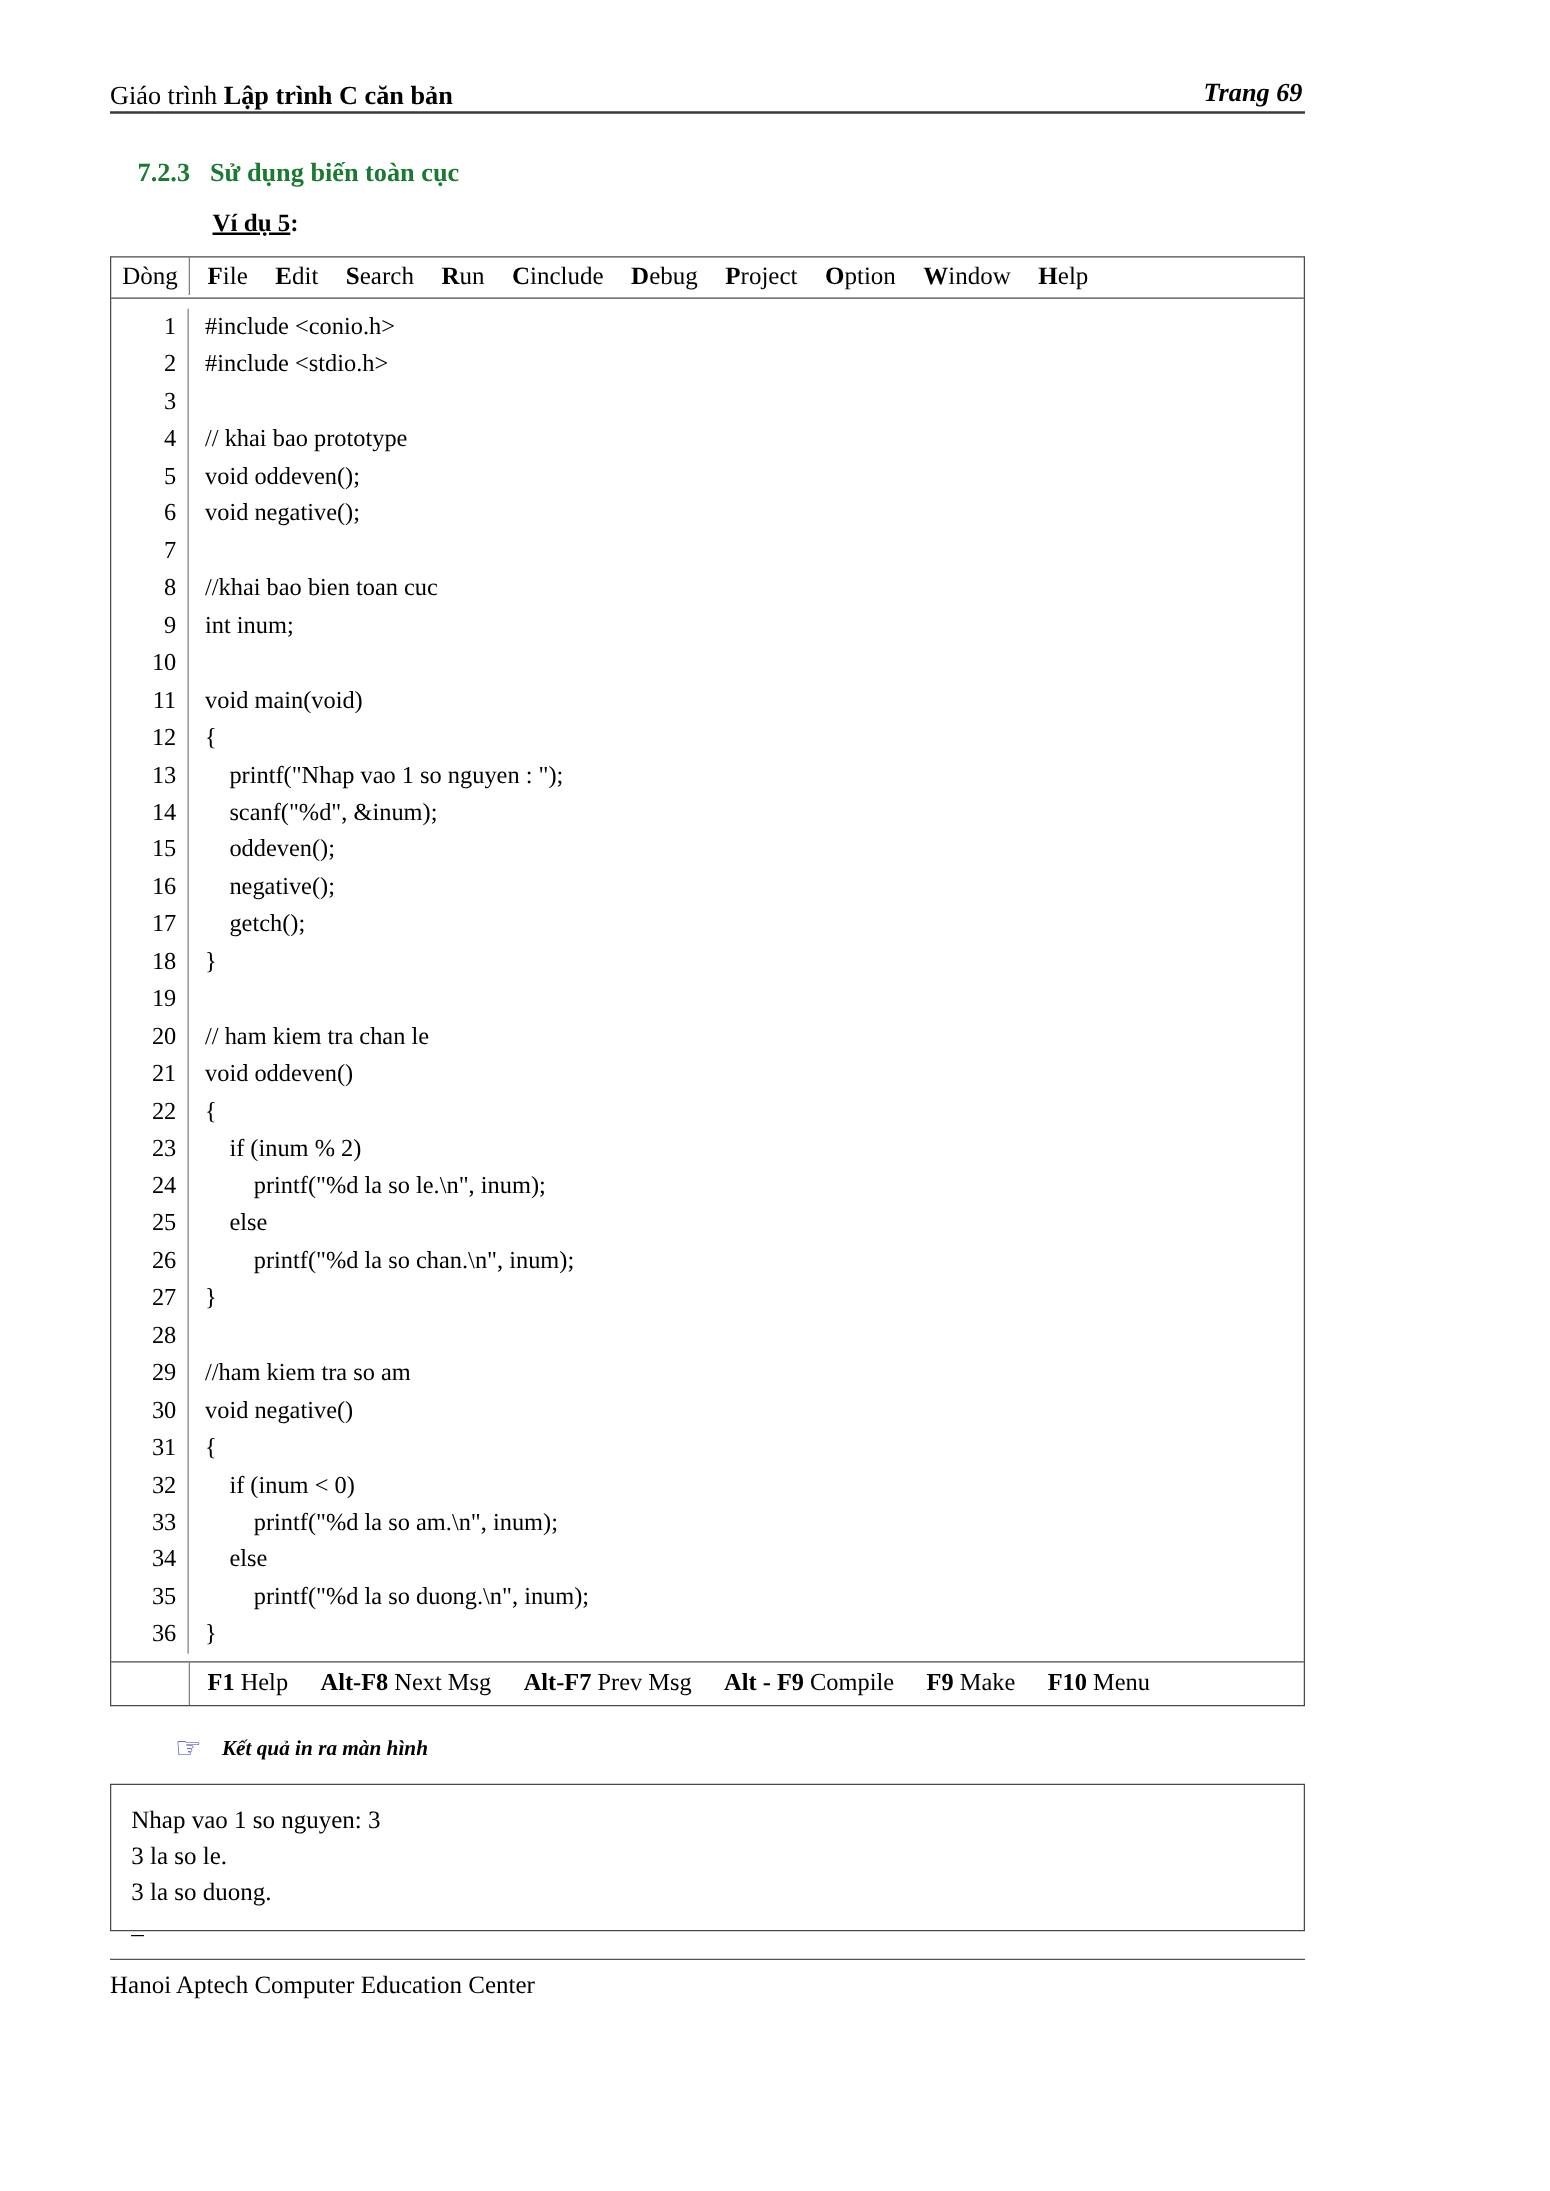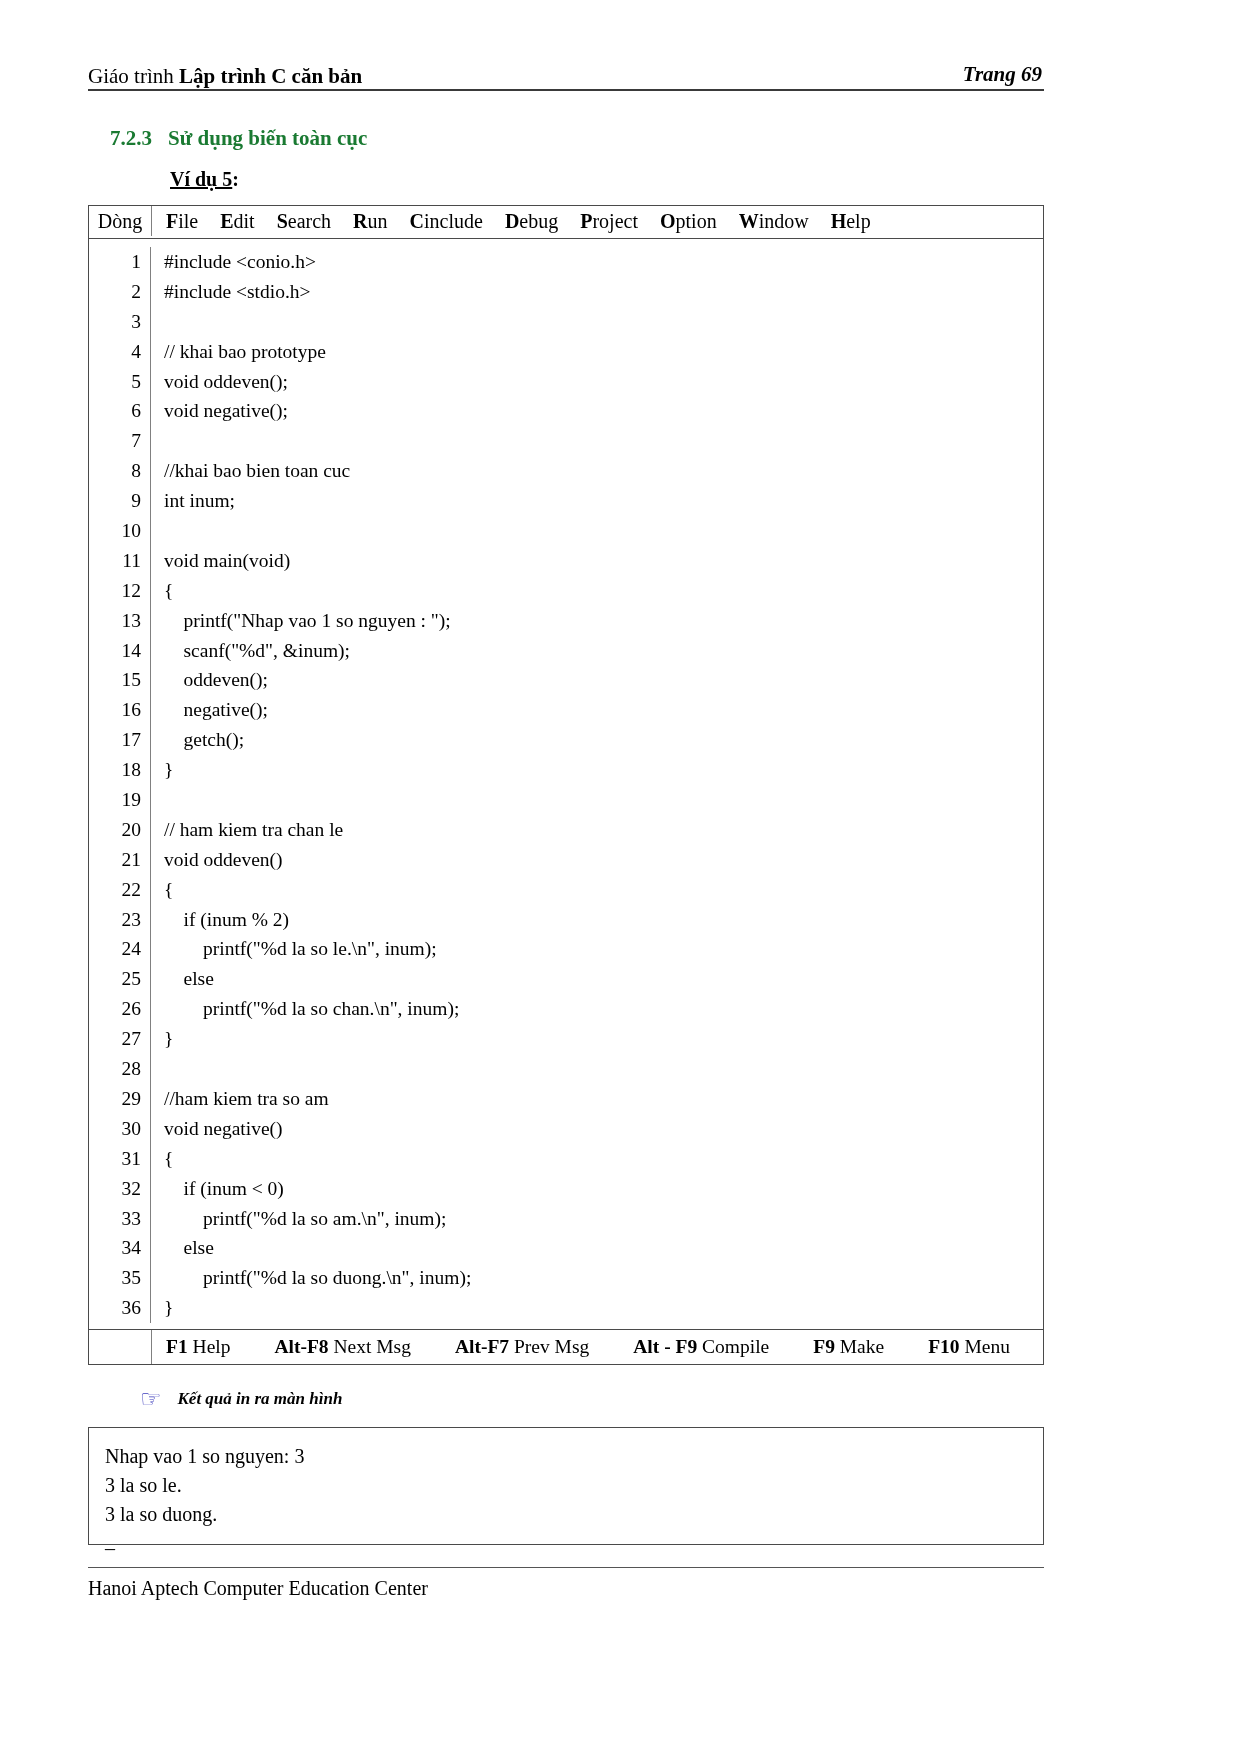--- a/index.html
+++ b/index.html
@@ -142,21 +142,21 @@
   .statusbar .sb-gutter {
     width: 62px;
     flex: 0 0 auto;
     border-right: 1.5px solid #808080;
     height: 34px;
   }
   .statusbar .sb-items {
     display: flex;
     align-items: center;
     padding-left: 14px;
-    gap: 44px;
+    gap: 26px;
     line-height: 32px;
   }
   .sb-item { white-space: nowrap; }
   .sb-item .key { font-weight: bold; }
 
   
   .result-caption {
     margin-top: 22px;
     margin-left: 52px;
     display: flex;

